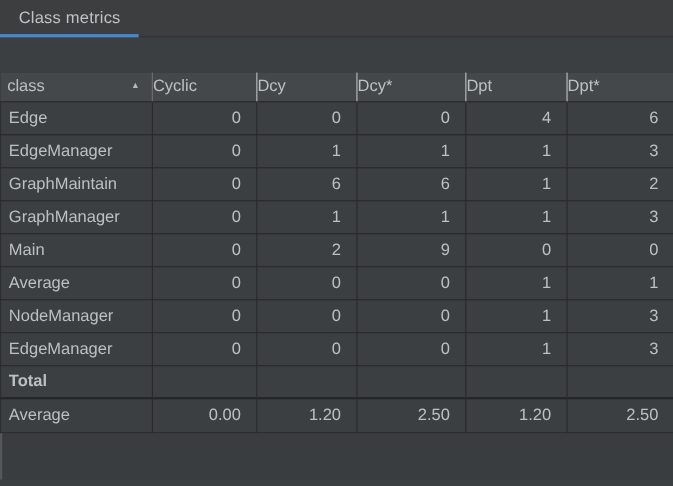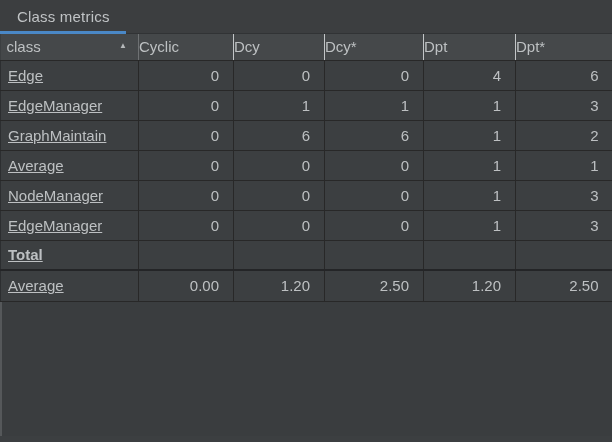--- a/index.html
+++ b/index.html
@@ -24,21 +24,21 @@
   }
   .tab.second{margin-left:7px;color:#b7babc;}
   .tab.active::after{
     content:"";position:absolute;left:0;right:0;bottom:-1px;height:3px;
     background:#4a88c7;
   }
 
   
   table{
     border-collapse:collapse;table-layout:fixed;width:612px;
-    font-size:15px;color:#bdc0c2;
+    font-size:15px;color:#bdc0c2;margin-top:32px;
   }
   col.c0{width:138px}col.c1{width:95px}col.c2{width:91px}
   col.c3{width:99px}col.c4{width:92px}col.c5{width:97px}
 
   thead th{
     background:#45484a;height:26px;font-weight:normal;
     border-bottom:1px solid #282828;box-sizing:border-box;
     white-space:nowrap;overflow:hidden;cursor:pointer;
   }
   th.h-class{
@@ -56,21 +56,21 @@
     transform:translateY(-1px);
   }
 
   tbody td{
     background:#3c3f41;height:30px;box-sizing:border-box;
     border-bottom:1px solid #282828;border-right:1px solid #282828;
     white-space:nowrap;overflow:hidden;
   }
   tbody td:last-child{border-right:none;}
   tbody tr{cursor:default;}
-  td.cls{text-align:left;padding:0 2px 0 7px;border-left:1px solid #2c2e30;text-decoration:underline;}
+  td.cls{text-align:left;padding:0 2px 0 7px;border-left:1px solid #2c2e30;}
   td.num{text-align:right;padding:0 14px 0 0;}
   tr.total-row td{font-weight:bold;}
   tr.avg-row td{border-top:2px solid #242527;height:31px;}
 
   .bottom-strip{
     flex:1 1 auto;background:#3a3d3f;
     border-left:2px solid #55585a;box-sizing:border-box;
   }
 </style>
 </head>
@@ -127,20 +127,36 @@
       </tr>
       <tr>
         <td class="cls">GraphMaintain</td>
         <td class="num">0</td>
         <td class="num">6</td>
         <td class="num">6</td>
         <td class="num">1</td>
         <td class="num">2</td>
       </tr>
       <tr>
+        <td class="cls">GraphManager</td>
+        <td class="num">0</td>
+        <td class="num">1</td>
+        <td class="num">1</td>
+        <td class="num">1</td>
+        <td class="num">3</td>
+      </tr>
+      <tr>
+        <td class="cls">Main</td>
+        <td class="num">0</td>
+        <td class="num">2</td>
+        <td class="num">9</td>
+        <td class="num">0</td>
+        <td class="num">0</td>
+      </tr>
+      <tr>
         <td class="cls">Average</td>
         <td class="num">0</td>
         <td class="num">0</td>
         <td class="num">0</td>
         <td class="num">1</td>
         <td class="num">1</td>
       </tr>
       <tr>
         <td class="cls">NodeManager</td>
         <td class="num">0</td>

